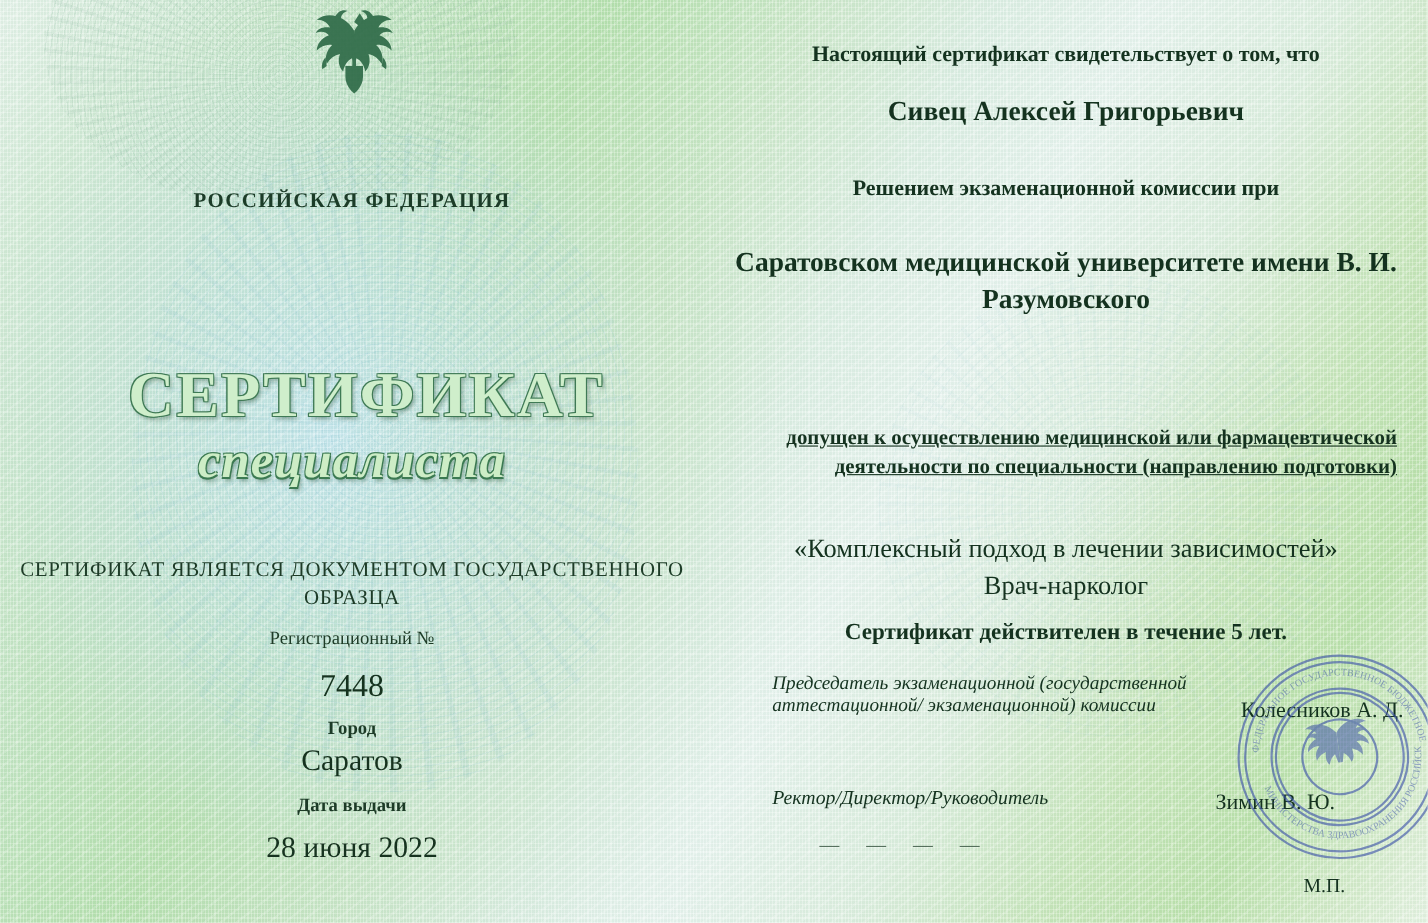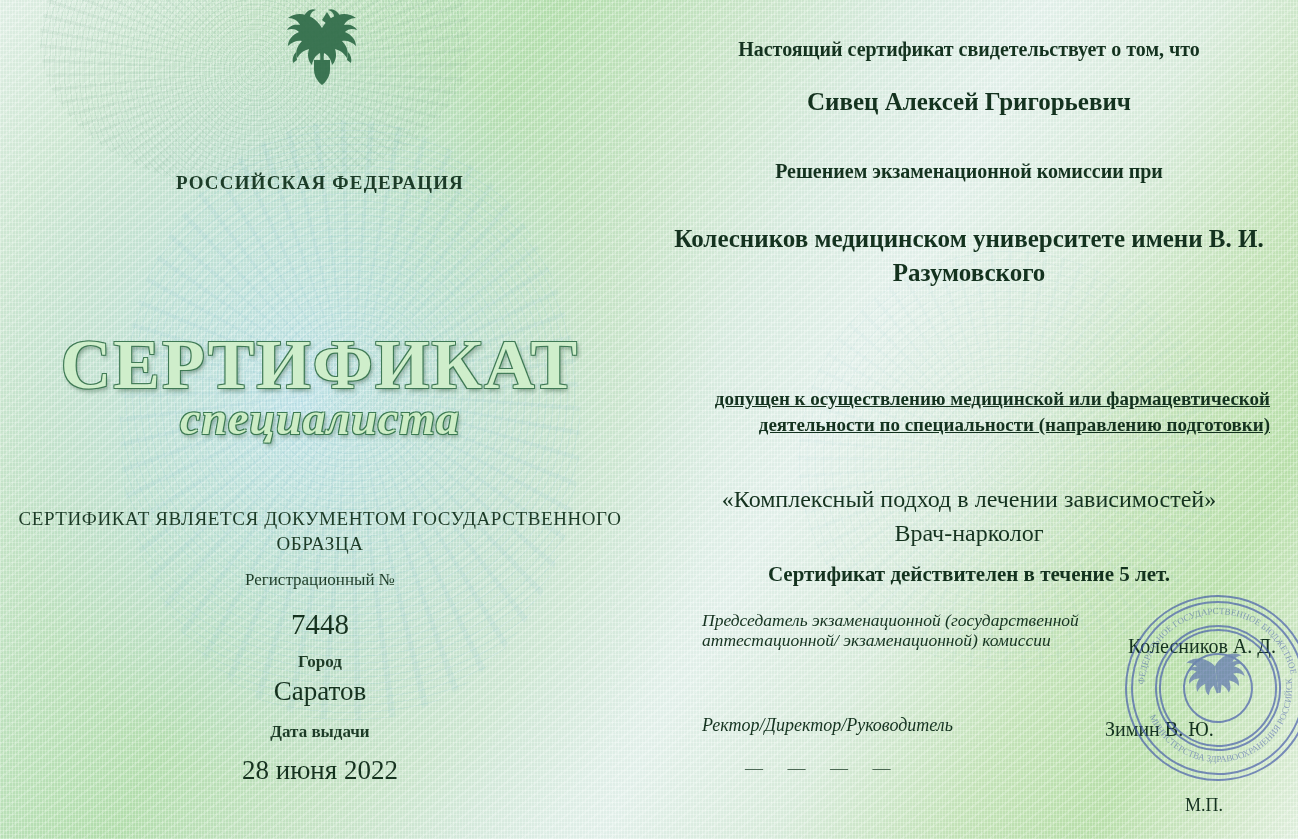--- a/index.html
+++ b/index.html
@@ -149,23 +149,23 @@
     left: 0;
     width: 640px;
     font-size: 19px;
     font-weight: bold;
     letter-spacing: 1.2px;
     color: #1c3c28;
   }
   .main-title {
     position: absolute;
     top: 325px;
-    left: 0;
-    width: 640px;
-    font-size: 70px;
+    left: 13px;
+    width: 640px;
+    font-size: 58px;
     font-weight: bold;
     letter-spacing: 2px;
     color: #cfeecb;
     text-shadow:
       -1px -1px 0 #3f7a55,
       1px -1px 0 #3f7a55,
       -1px 1px 0 #3f7a55,
       1px 1px 0 #3f7a55,
       2px 3px 4px rgba(30,70,45,0.45);
     font-family: "Liberation Serif", serif;
@@ -404,21 +404,21 @@
     <div class="city-label">Город</div>
     <div class="city-value">Саратов</div>
     <div class="date-label">Дата выдачи</div>
     <div class="date-value">28 июня 2022</div>
   </div>
 
   <div class="right-col">
     <div class="r-line r-intro">Настоящий сертификат свидетельствует о том, что</div>
     <div class="r-line r-name">Сивец Алексей Григорьевич</div>
     <div class="r-line r-commission">Решением экзаменационной комиссии при</div>
-    <div class="r-line r-university">Колесников медицинском университете имени В. И. Разумовского</div>
+    <div class="r-line r-university">Саратовском медицинской университете имени В. И. Разумовского</div>
     <div class="r-line r-admitted">допущен к осуществлению медицинской или фармацевтической деятельности по специальности (направлению подготовки)</div>
     <div class="r-line r-speciality">
       <div>«Комплексный подход в лечении зависимостей»</div>
       <div>Врач-нарколог</div>
     </div>
     <div class="r-line r-validity">Сертификат действителен в течение 5 лет.</div>
 
     <div class="sign-block-1">Председатель экзаменационной (государственной  аттестационной/ экзаменационной) комиссии</div>
     <div class="sign-name-1">Колесников А. Д.</div>
 

